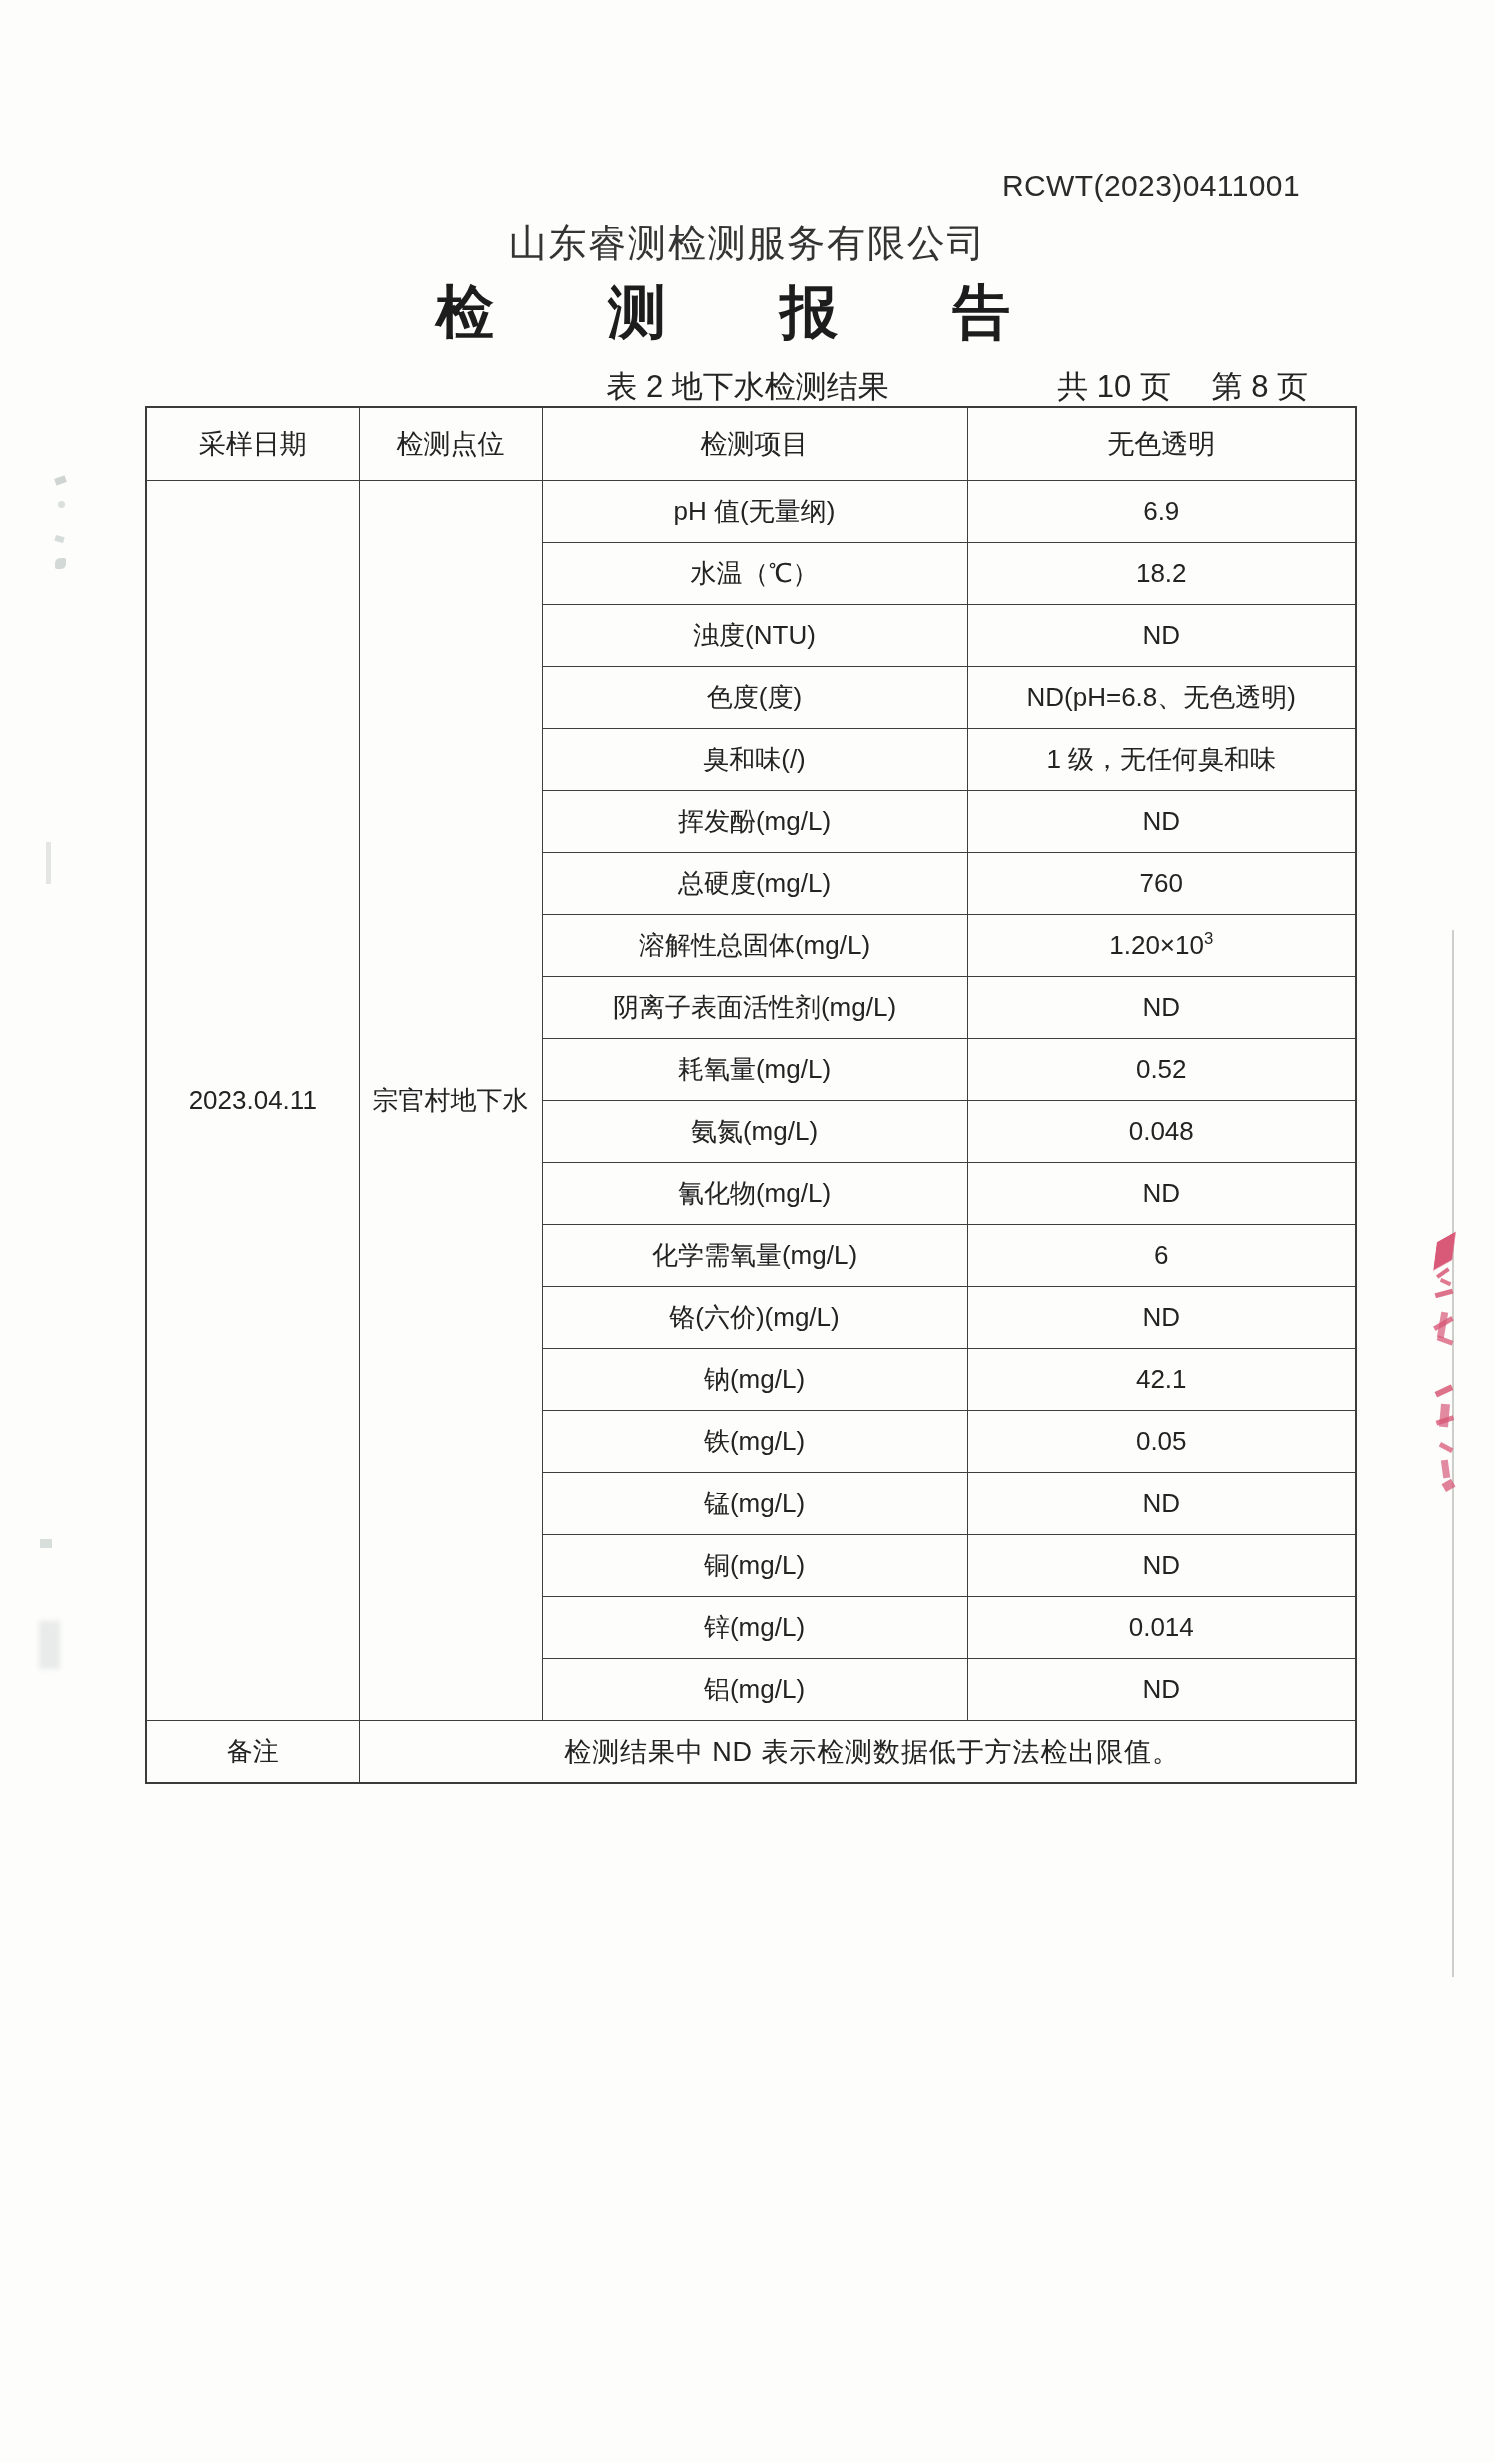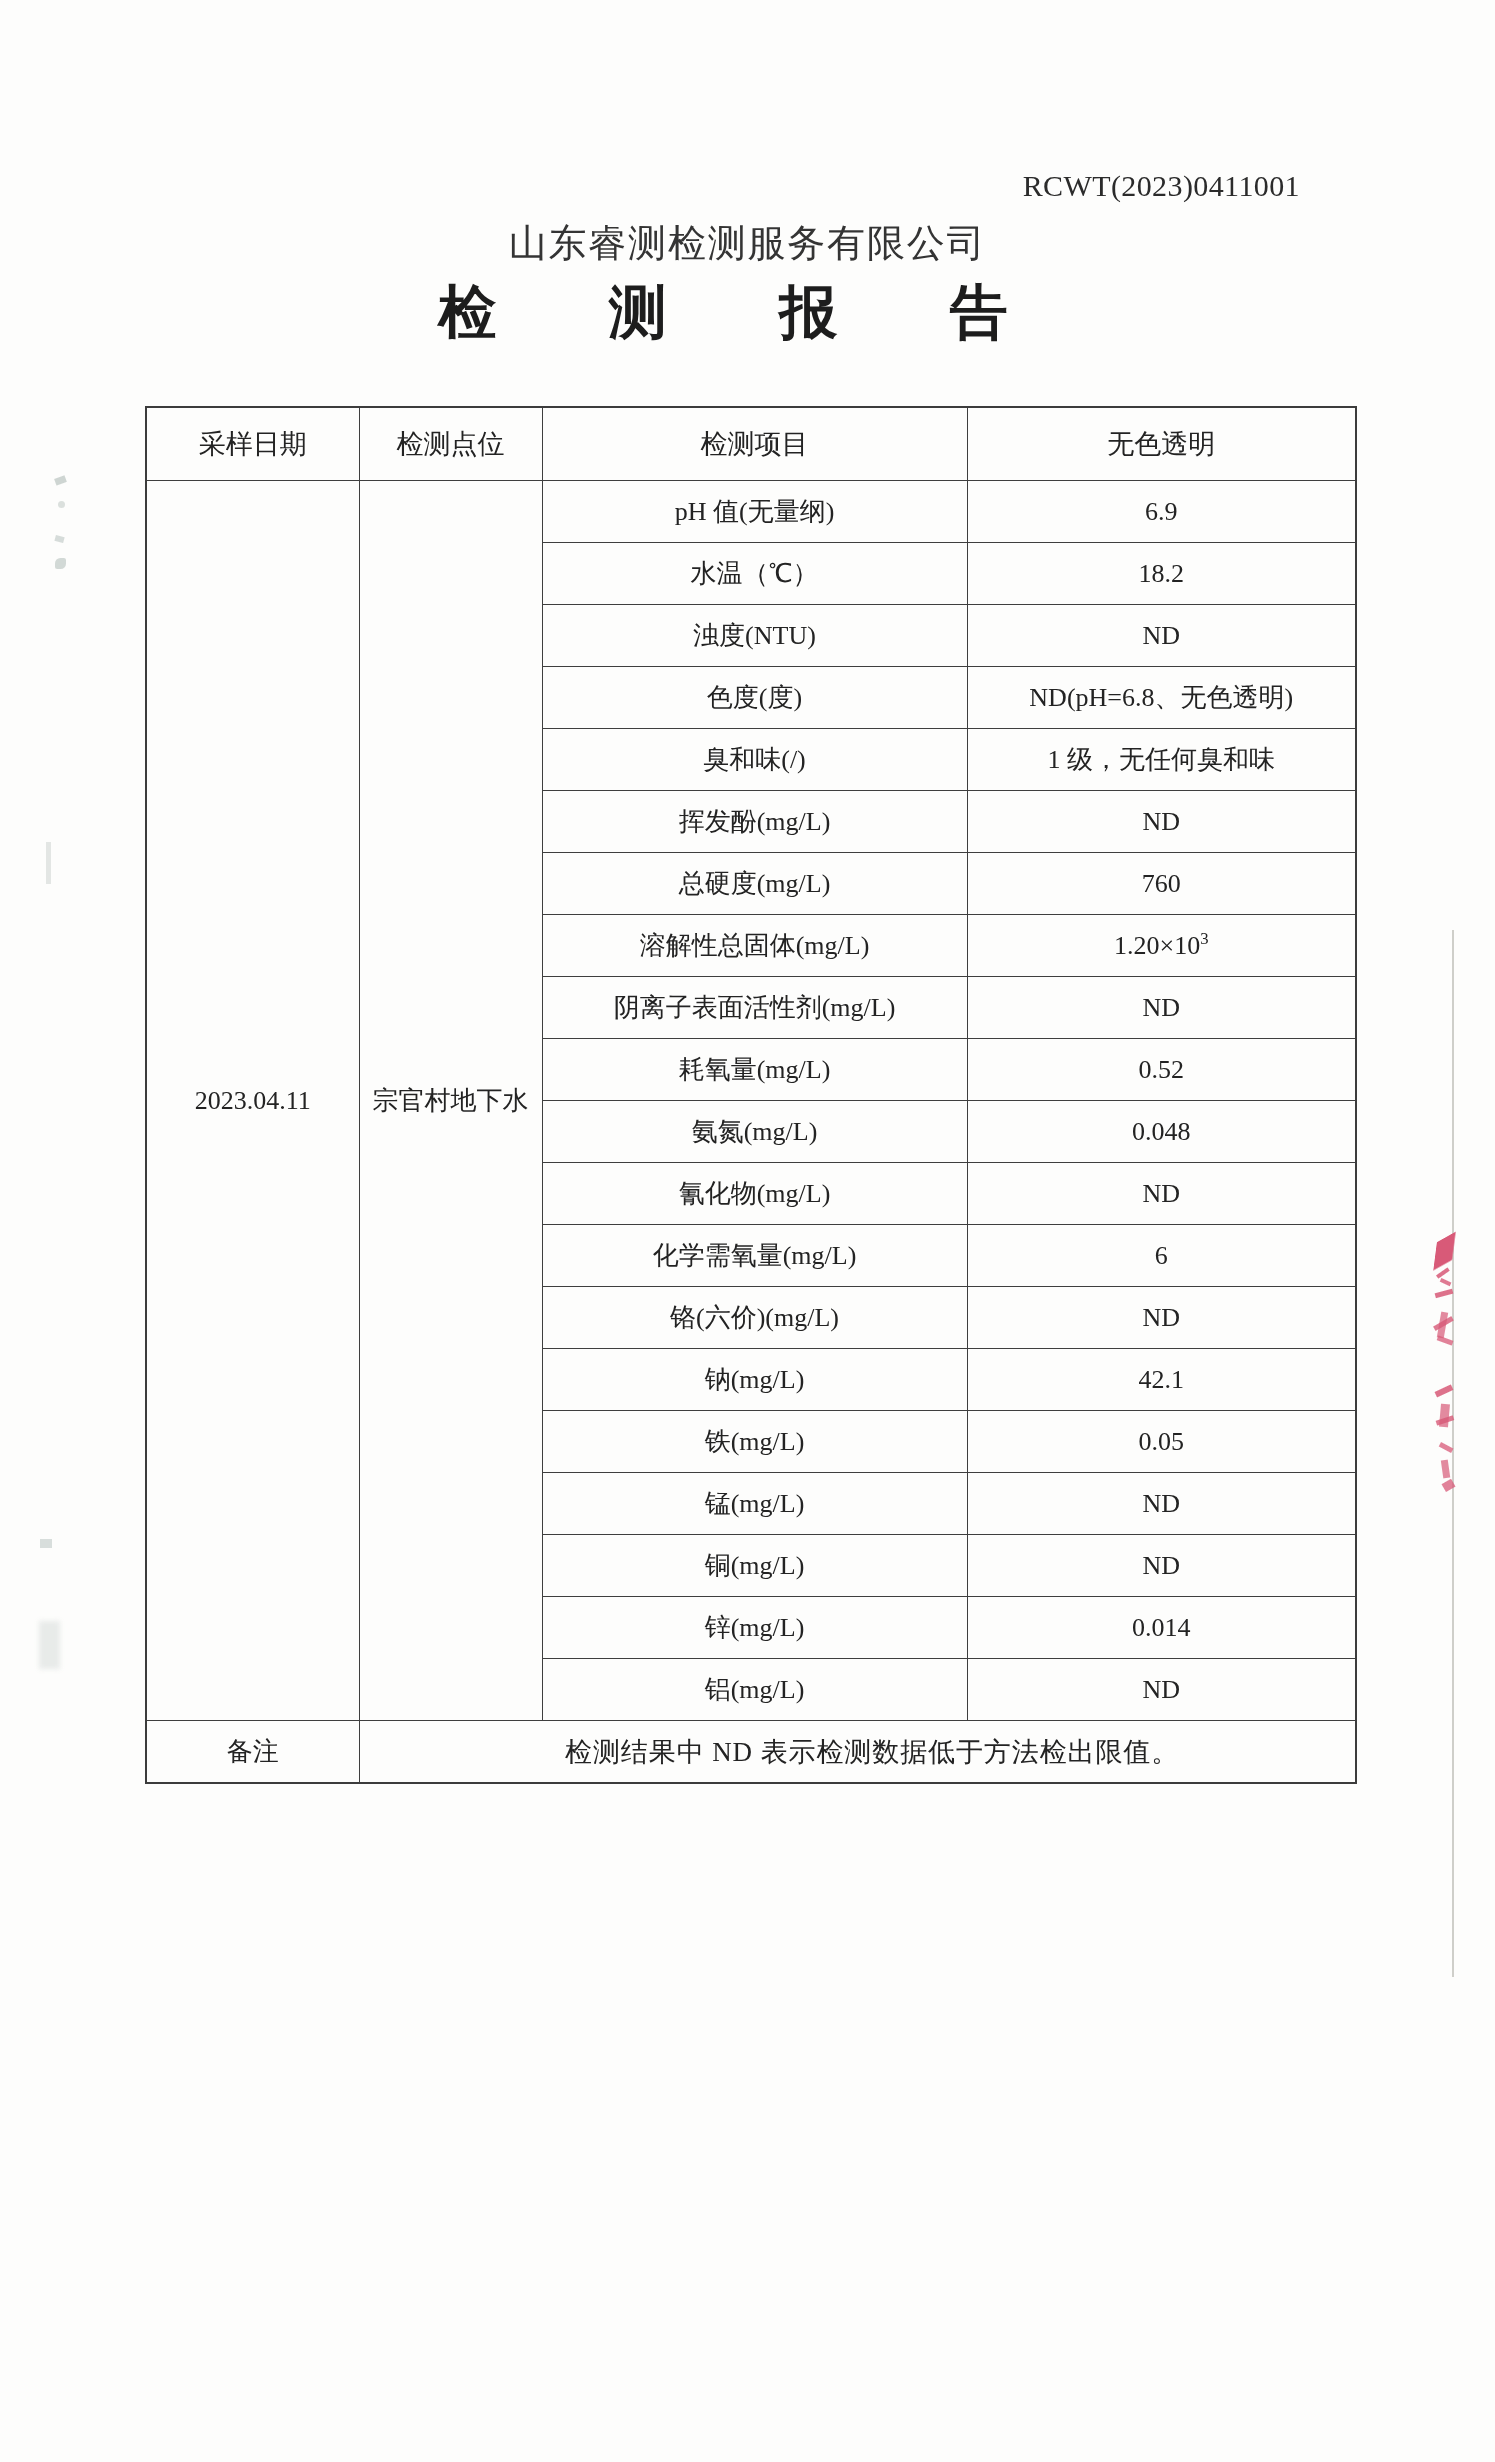--- a/index.html
+++ b/index.html
@@ -1,21 +1,21 @@
 <!DOCTYPE html>
 <html style="--stamp: #d85a78;font-size:14px"><head>
 <meta charset="utf-8">
 <style>
   html,body{margin:0;padding:0;background:#e9e9e9;}
   .page{
     position:relative;
     width:1495px;height:2462px;
     background:#fdfdfc;
     overflow:hidden;
-    font-family:Liberation Serif, serif;
+    font-family:Liberation Sans, sans-serif;
     color:#262626;
   }
   .report-no{
     position:absolute;top:169px;right:195px;
     font-size:30px;letter-spacing:0.4px;color:#2b2b2b;
   }
   .company{
     position:absolute;top:218px;left:0;width:100%;
     text-align:center;font-size:38px;letter-spacing:1.8px;color:#343434;
   }
@@ -65,20 +65,27 @@
 <body>
 
 <div class="page">
 
   <div class="report-no">RCWT(2023)0411001</div>
 
   <div class="company">山东睿测检测服务有限公司</div>
 
   <div class="title">检 测 报 告</div>
 
+  <div class="caption-row">
+    <span class="caption">表 2  地下水检测结果</span>
+    <span class="page-info">
+      <span class="pp">共 10 页</span>
+      <span class="pp">第 8 页</span>
+    </span>
+  </div>
 
   <table class="report-table">
     <colgroup>
       <col style="width:213px">
         <col style="width:183px">
         <col style="width:425px">
         <col style="width:389px">
     </colgroup>
     <thead>
       <tr>

